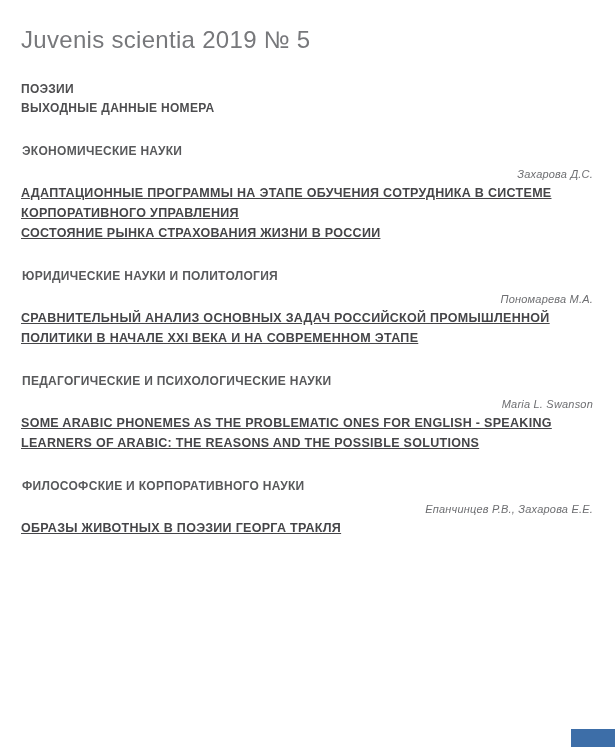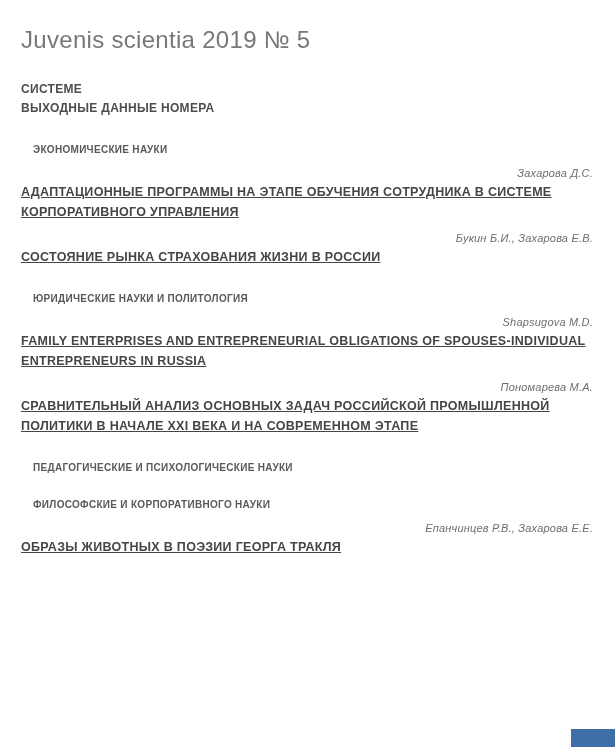--- a/index.html
+++ b/index.html
@@ -32,25 +32,25 @@
     font-size:12px;
     font-weight:700;
     color:var(--nav-gray);
     text-decoration:none;
     line-height:19px;
     letter-spacing:.3px;
     cursor:pointer;
   }
   .section{margin-top:26px;}
   .section-heading{
-    font-size:10px;
+    font-size:12px;
     font-weight:700;
     color:var(--heading-gray);
     letter-spacing:.3px;
-    margin:12px;
+    margin:1px;
   }
   .article-authors{
     font-size:11px;
     font-style:italic;
     color:var(--author-gray);
     margin:10px 0 3px 0;
     letter-spacing:.2px;
     text-align:right;
   }
   .article-title{
@@ -71,56 +71,55 @@
   }
 </style>
 </head>
 <body>
 
 <div class="content">
 
   <h1 class="page-title">Juvenis scientia 2019 № 5</h1>
 
   <nav class="issue-nav">
-    <a>СИСТЕМЕ</a>
+    <a>ПОЭЗИИ</a>
     <a>ВЫХОДНЫЕ ДАННЫЕ НОМЕРА</a>
   </nav>
 
   <div class="section">
     <h2 class="section-heading">ЭКОНОМИЧЕСКИЕ НАУКИ</h2>
 
     <div>
       <div class="article-authors">Захарова Д.С.</div>
       <a class="article-title">АДАПТАЦИОННЫЕ ПРОГРАММЫ НА ЭТАПЕ ОБУЧЕНИЯ СОТРУДНИКА В СИСТЕМЕ КОРПОРАТИВНОГО УПРАВЛЕНИЯ</a>
     </div>
 
     <div>
-      <div class="article-authors">Букин Б.И., Захарова Е.В.</div>
       <a class="article-title">СОСТОЯНИЕ РЫНКА СТРАХОВАНИЯ ЖИЗНИ В РОССИИ</a>
     </div>
   </div>
 
   <div class="section">
     <h2 class="section-heading">ЮРИДИЧЕСКИЕ НАУКИ И ПОЛИТОЛОГИЯ</h2>
 
 
-    <div>
-      <div class="article-authors">Shapsugova M.D.</div>
-      <a class="article-title">FAMILY ENTERPRISES AND ENTREPRENEURIAL OBLIGATIONS OF SPOUSES-INDIVIDUAL ENTREPRENEURS IN RUSSIA</a>
-    </div>
 
     <div>
       <div class="article-authors">Пономарева М.А.</div>
       <a class="article-title">СРАВНИТЕЛЬНЫЙ АНАЛИЗ ОСНОВНЫХ ЗАДАЧ РОССИЙСКОЙ ПРОМЫШЛЕННОЙ ПОЛИТИКИ В НАЧАЛЕ XXI ВЕКА И НА СОВРЕМЕННОМ ЭТАПЕ</a>
     </div>
   </div>
 
   <div class="section">
     <h2 class="section-heading">ПЕДАГОГИЧЕСКИЕ И ПСИХОЛОГИЧЕСКИЕ НАУКИ</h2>
 
+    <div>
+      <div class="article-authors">Maria L. Swanson</div>
+      <a class="article-title">SOME ARABIC PHONEMES AS THE PROBLEMATIC ONES FOR ENGLISH - SPEAKING LEARNERS OF ARABIC: THE REASONS AND THE POSSIBLE SOLUTIONS</a>
+    </div>
   </div>
 
   <div class="section">
     <h2 class="section-heading">ФИЛОСОФСКИЕ И КОРПОРАТИВНОГО НАУКИ</h2>
 
     <div>
       <div class="article-authors">Епанчинцев Р.В., Захарова Е.Е.</div>
       <a class="article-title">ОБРАЗЫ ЖИВОТНЫХ В ПОЭЗИИ ГЕОРГА ТРАКЛЯ</a>
     </div>
   </div>

